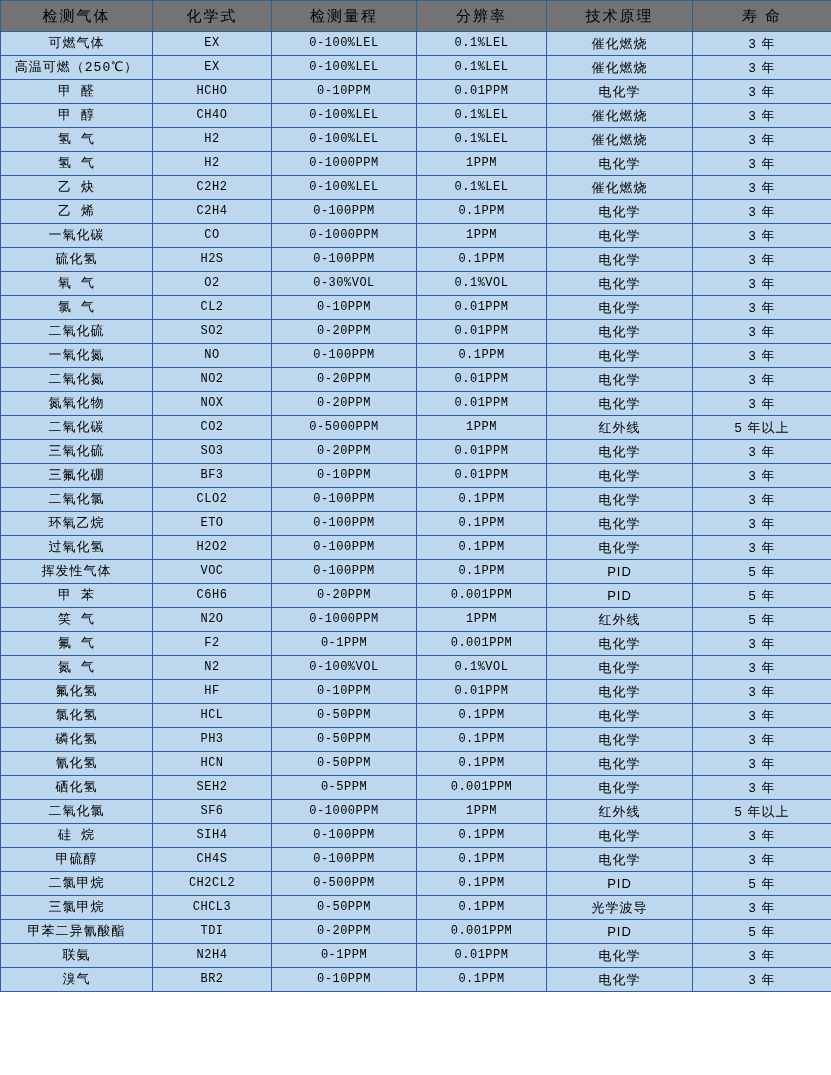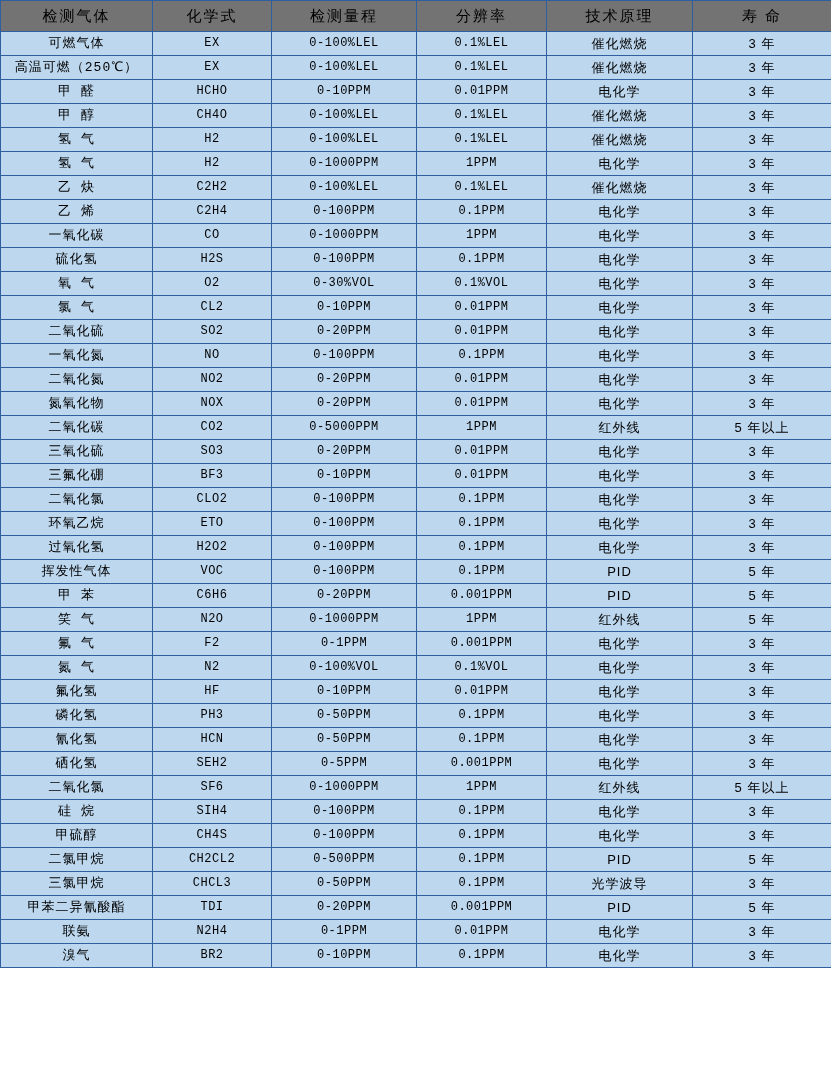--- a/index.html
+++ b/index.html
@@ -302,20 +302,28 @@
       </tr>
       <tr>
         <td class="name">氟化氢</td>
         <td class="formula">HF</td>
         <td class="range">0-10PPM</td>
         <td class="res">0.01PPM</td>
         <td class="tech">电化学</td>
         <td class="life">3 年</td>
       </tr>
       <tr>
+        <td class="name">氯化氢</td>
+        <td class="formula">HCL</td>
+        <td class="range">0-50PPM</td>
+        <td class="res">0.1PPM</td>
+        <td class="tech">电化学</td>
+        <td class="life">3 年</td>
+      </tr>
+      <tr>
         <td class="name">磷化氢</td>
         <td class="formula">PH3</td>
         <td class="range">0-50PPM</td>
         <td class="res">0.1PPM</td>
         <td class="tech">电化学</td>
         <td class="life">3 年</td>
       </tr>
       <tr>
         <td class="name">氰化氢</td>
         <td class="formula">HCN</td>

